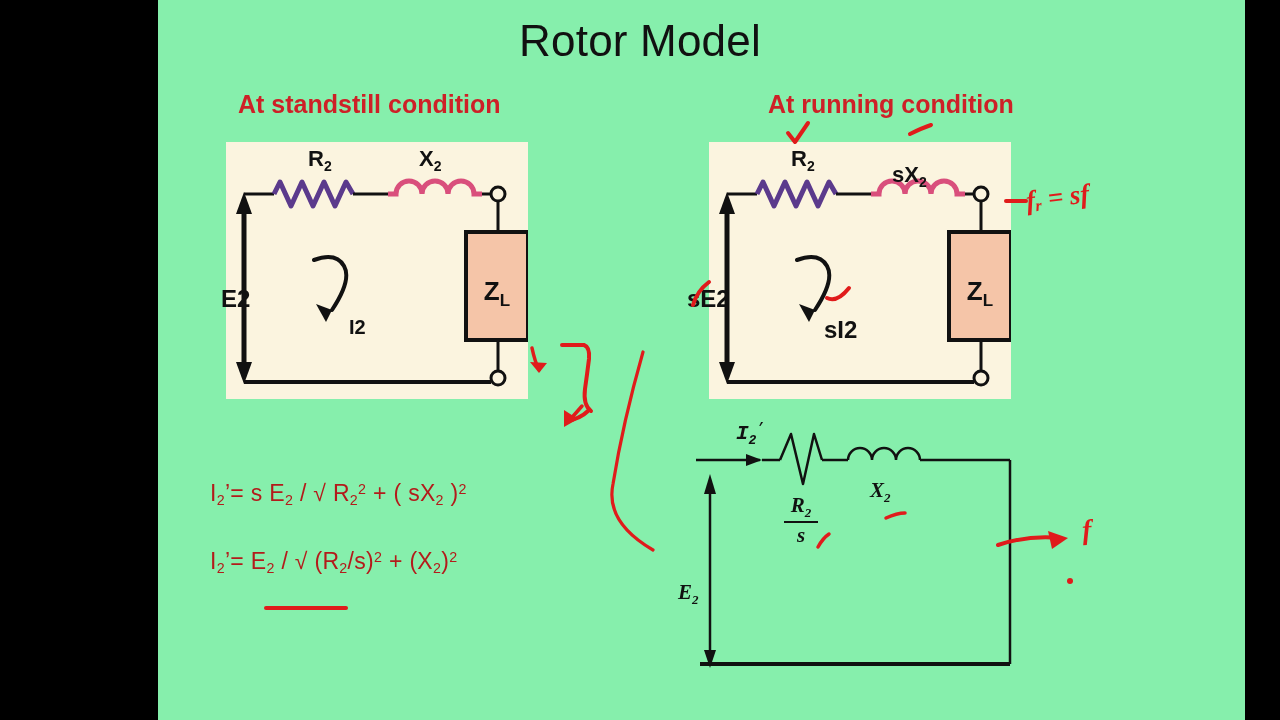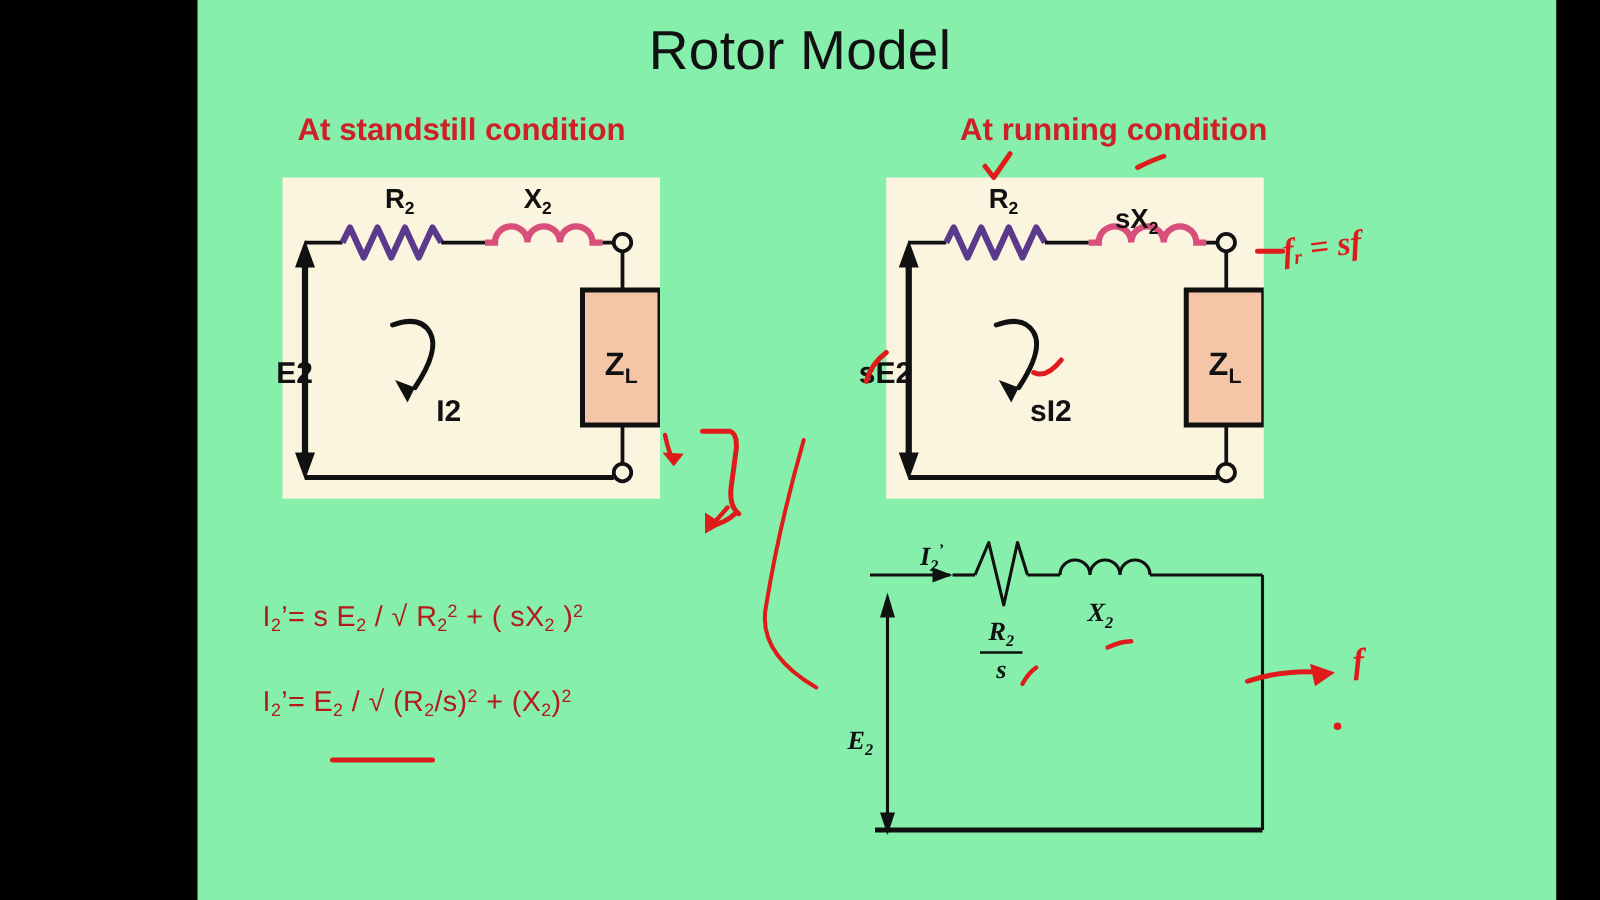--- a/index.html
+++ b/index.html
@@ -153,21 +153,21 @@
         <polygon points="106,168 90,162 100,180" fill="#111"></polygon>
       </svg>
 
       <div style="position:absolute;left:82px;top:4px;font-size:22px;font-weight:700;color:#111;">
         <span>R</span><sub style="font-size:14px;">2</sub>
       </div>
       <div style="position:absolute;left:193px;top:4px;font-size:22px;font-weight:700;color:#111;">
         <span>X</span><sub style="font-size:14px;">2</sub>
       </div>
       <div style="position:absolute;left:-5px;top:143px;font-size:24px;font-weight:700;color:#111;">E2</div>
-      <div style="position:absolute;left:123px;top:174px;font-size:24px;font-weight:700;color:#111;">I2</div>
+      <div style="position:absolute;left:123px;top:174px;font-size:20px;font-weight:700;color:#111;">I2</div>
     </div>
 
     <div class="panel" id="panel-right">
       <svg class="circuit-svg" width="302" height="257" viewBox="0 0 302 257">
         <line x1="18" y1="52" x2="48" y2="52" stroke="#111" stroke-width="3"></line>
         <polyline points="48,52 54,40 65,64 76,40 87,64 98,40 109,64 120,40 127,52" fill="none" stroke="#5B3A8C" stroke-width="5" stroke-linejoin="round"></polyline>
         <line x1="127" y1="52" x2="162" y2="52" stroke="#111" stroke-width="3"></line>
         <path d="M162 52 h8 a13 13 0 0 1 26 0 a13 13 0 0 1 26 0 a13 13 0 0 1 26 0 h8" fill="none" stroke="#D94F7C" stroke-width="5"></path>
         <line x1="256" y1="52" x2="268" y2="52" stroke="#111" stroke-width="3"></line>
         <circle cx="272" cy="52" r="7" fill="#FBF4DF" stroke="#111" stroke-width="3"></circle>
@@ -232,21 +232,21 @@
 
         <line x1="322" y1="48" x2="322" y2="252" stroke="#111" stroke-width="2.5"></line>
 
         <line x1="12" y1="252" x2="322" y2="252" stroke="#111" stroke-width="4"></line>
 
         <line x1="22" y1="72" x2="22" y2="246" stroke="#111" stroke-width="2.5"></line>
         <polygon points="22,62 16,82 28,82" fill="#111"></polygon>
         <polygon points="22,256 16,238 28,238" fill="#111"></polygon>
       </svg>
       
-      <div style="position:absolute;left:48px;top:20px;font-family:Liberation Serif, serif;font-style:italic;font-weight:700;font-size:21px;color:#111;">
+      <div style="position:absolute;left:48px;top:8px;font-family:Liberation Mono, monospace;font-style:italic;font-weight:700;font-size:21px;color:#111;">
         <span>I</span><sub style="font-size:13px;">2</sub><span style="font-size:13px;vertical-align:super;">’</span>
       </div>
       
       <div style="position:absolute;left:96px;top:82px;text-align:center;font-family:'Liberation Serif',serif;font-style:italic;font-weight:700;color:#111;">
         <div style="font-size:21px;line-height:1.05;">
           <span>R</span><sub style="font-size:13px;">2</sub>
         </div>
         <div style="border-top:2px solid #111;width:34px;margin:1px auto;"></div>
         <div style="font-size:21px;line-height:1.05;">s</div>
       </div>

